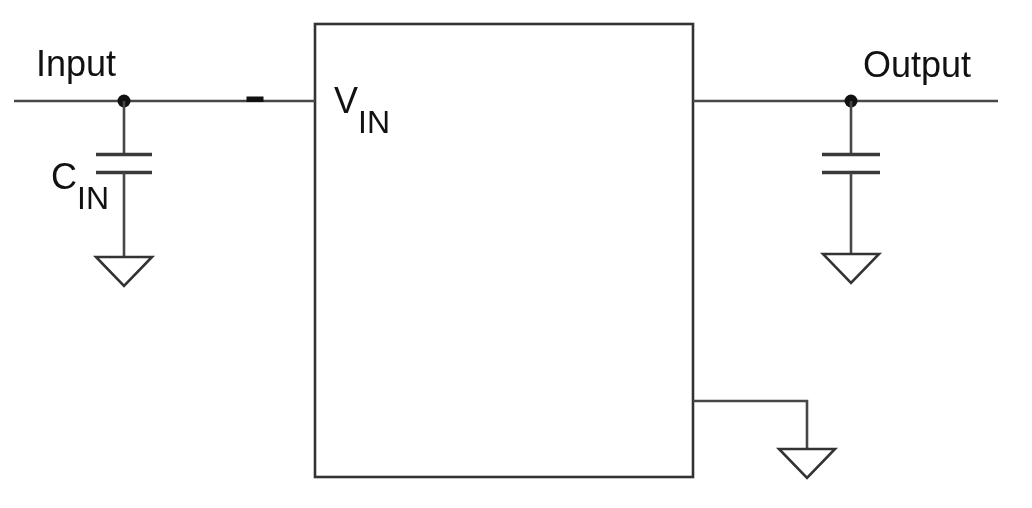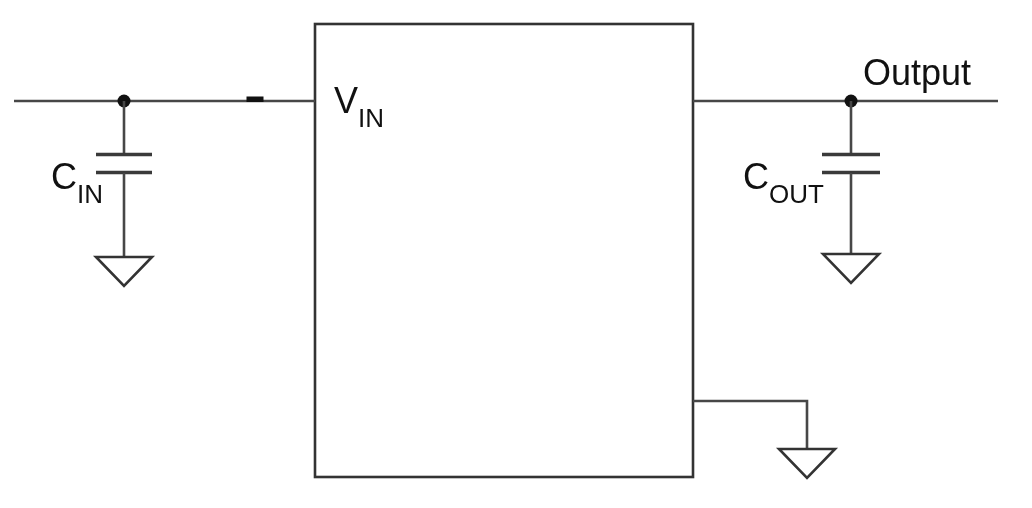--- a/index.html
+++ b/index.html
@@ -43,25 +43,25 @@
   }
   .lbl {
     position: absolute;
     font-size: 36px;
     line-height: 1;
     color: #111111;
     white-space: nowrap;
     letter-spacing: 0;
   }
   .lbl sub {
-    font-size: 26px;
+    font-size: 32px;
     line-height: 0;
     vertical-align: baseline;
     position: relative;
-    top: 14px;
+    top: 20px;
     text-align: center;
   }
 </style>
 </head>
 <body>
 
 <div class="canvas">
 
   <svg class="schematic-svg" viewBox="0 0 1032 508">
 
@@ -83,24 +83,24 @@
     <line x1="851" y1="101" x2="851" y2="154" class="wire" stroke="#474747"></line>
     <line x1="822" y1="154.5" x2="880" y2="154.5" class="plate" stroke="#474747"></line>
     <line x1="822" y1="172.5" x2="880" y2="172.5" class="plate" stroke="#474747"></line>
     <line x1="851" y1="173" x2="851" y2="254" class="wire" stroke="#474747"></line>
     <polygon points="823,254 879,254 851,283" class="outline-shape" stroke="#333333"></polygon>
 
     <polyline points="693,401 807,401 807,449" class="wire" stroke="#474747"></polyline>
     <polygon points="779,449 835,449 807,478" class="outline-shape" stroke="#333333"></polygon>
   </svg>
 
+  <div class="lbl" style="left:36px; top:46px;">Input</div>
 
-  <div class="lbl" style="left:863px; top:55px;text-align:right;">Output</div>
+  <div class="lbl" style="left:863px; top:47px;text-align:right;">Output</div>
 
   <div class="lbl" style="left:334px; top:83px;"><span>V</span><sub>IN</sub></div>
 
 
 
   <div class="lbl" style="left:51px; top:159px;"><span>C</span><sub>IN</sub></div>
 
-  <div class="lbl" style="left:743px; top:159px;"><span>C</span><sub>OUT</sub></div>
 
 </div>
 
 </body></html>

